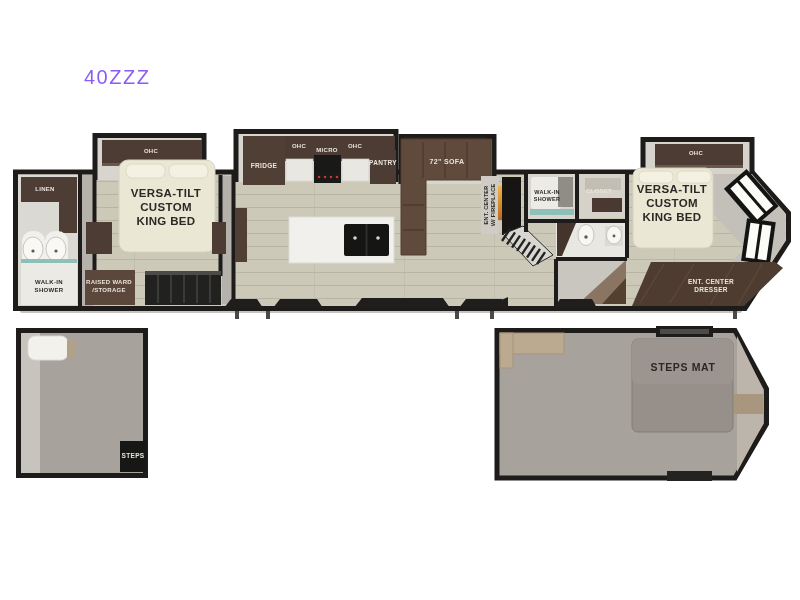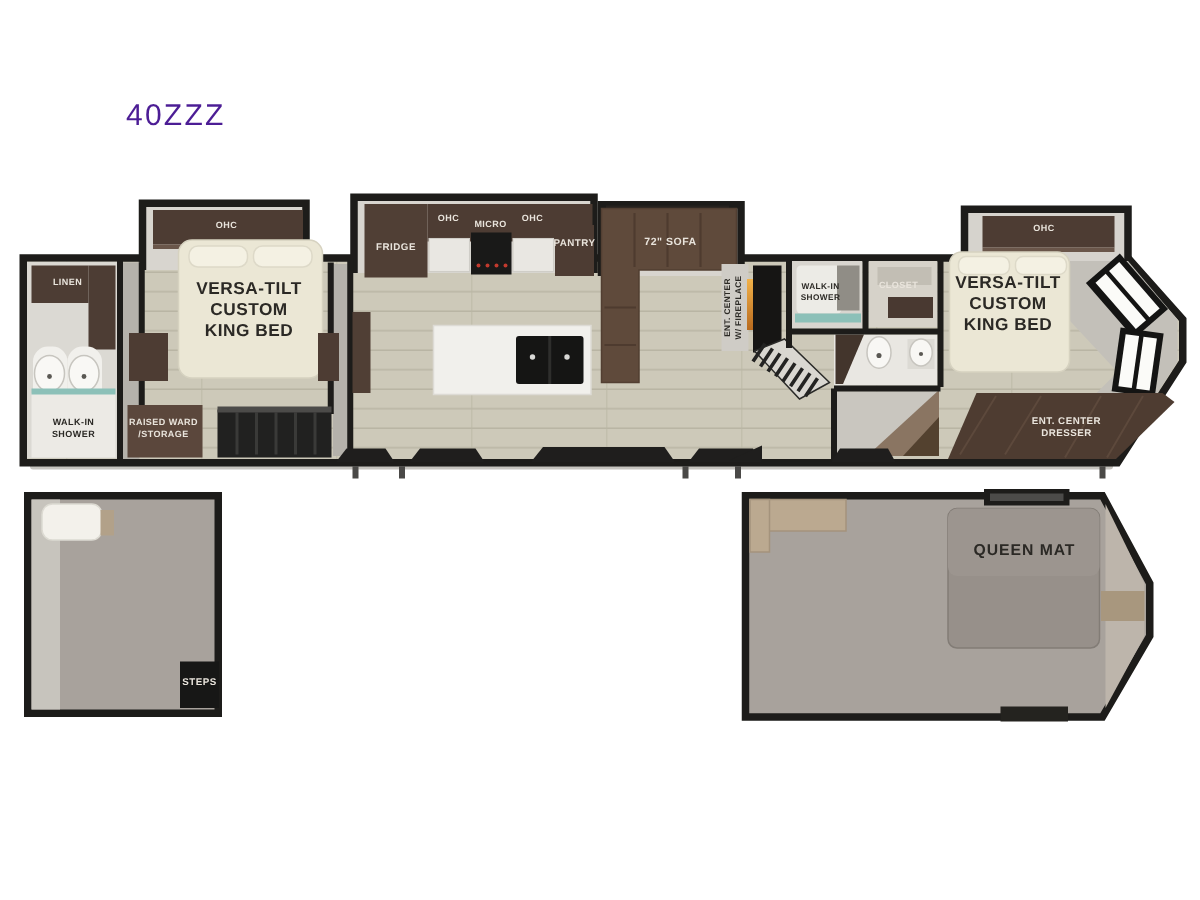--- a/index.html
+++ b/index.html
@@ -7,21 +7,21 @@
          font-family:"Liberation Sans",sans-serif;}
   #plan-svg{position:absolute;left:0;top:0;}
   .lbl{position:absolute;transform:translate(-50%,-50%);font-weight:700;text-align:center;
        white-space:pre-line;letter-spacing:.05em;line-height:1.3;pointer-events:none;
        font-family:"Liberation Sans",sans-serif;}
   .lbl.rot{transform:translate(-50%,-50%) rotate(-90deg);}
   .t-dark{color:#2b2925;}
   .t-light{color:#e9e4dc;}
   .big{font-size:11.5px;line-height:1.2;letter-spacing:.03em;}
   #title{position:absolute;left:84px;top:66px;font-size:20px;letter-spacing:1.5px;
-         color:#4c1d95;font-weight:500;}
+         color:#8b5cf6;font-weight:500;}
 </style>
 </head>
 <body>
 
 <div id="stage">
 
   <div id="title">40ZZZ</div>
 
   <svg id="plan-svg" width="800" height="600" viewBox="0 0 800 600">
     <defs>
@@ -217,15 +217,15 @@
   <div class="lbl t-dark" style="left:547px;top:196px;font-size:5.5px;">WALK-IN
 SHOWER</div>
   <div class="lbl t-light" style="left:599px;top:192px;font-size:6px;">CLOSET</div>
   <div class="lbl t-light" style="left:696px;top:154px;font-size:6px;">OHC</div>
   <div class="lbl t-dark big" style="left:672px;top:204px;">VERSA-TILT
 CUSTOM
 KING BED</div>
   <div class="lbl t-light" style="left:711px;top:286px;font-size:6.5px;">ENT. CENTER
 DRESSER</div>
   <div class="lbl t-light" style="left:133px;top:456px;font-size:6.5px;">STEPS</div>
-  <div class="lbl t-dark" style="left:683px;top:368px;font-size:10.5px;letter-spacing:.06em;">QUEEN MAT</div>
+  <div class="lbl t-dark" style="left:683px;top:368px;font-size:10.5px;letter-spacing:.06em;">STEPS MAT</div>
 
 </div>
 
 </body></html>

